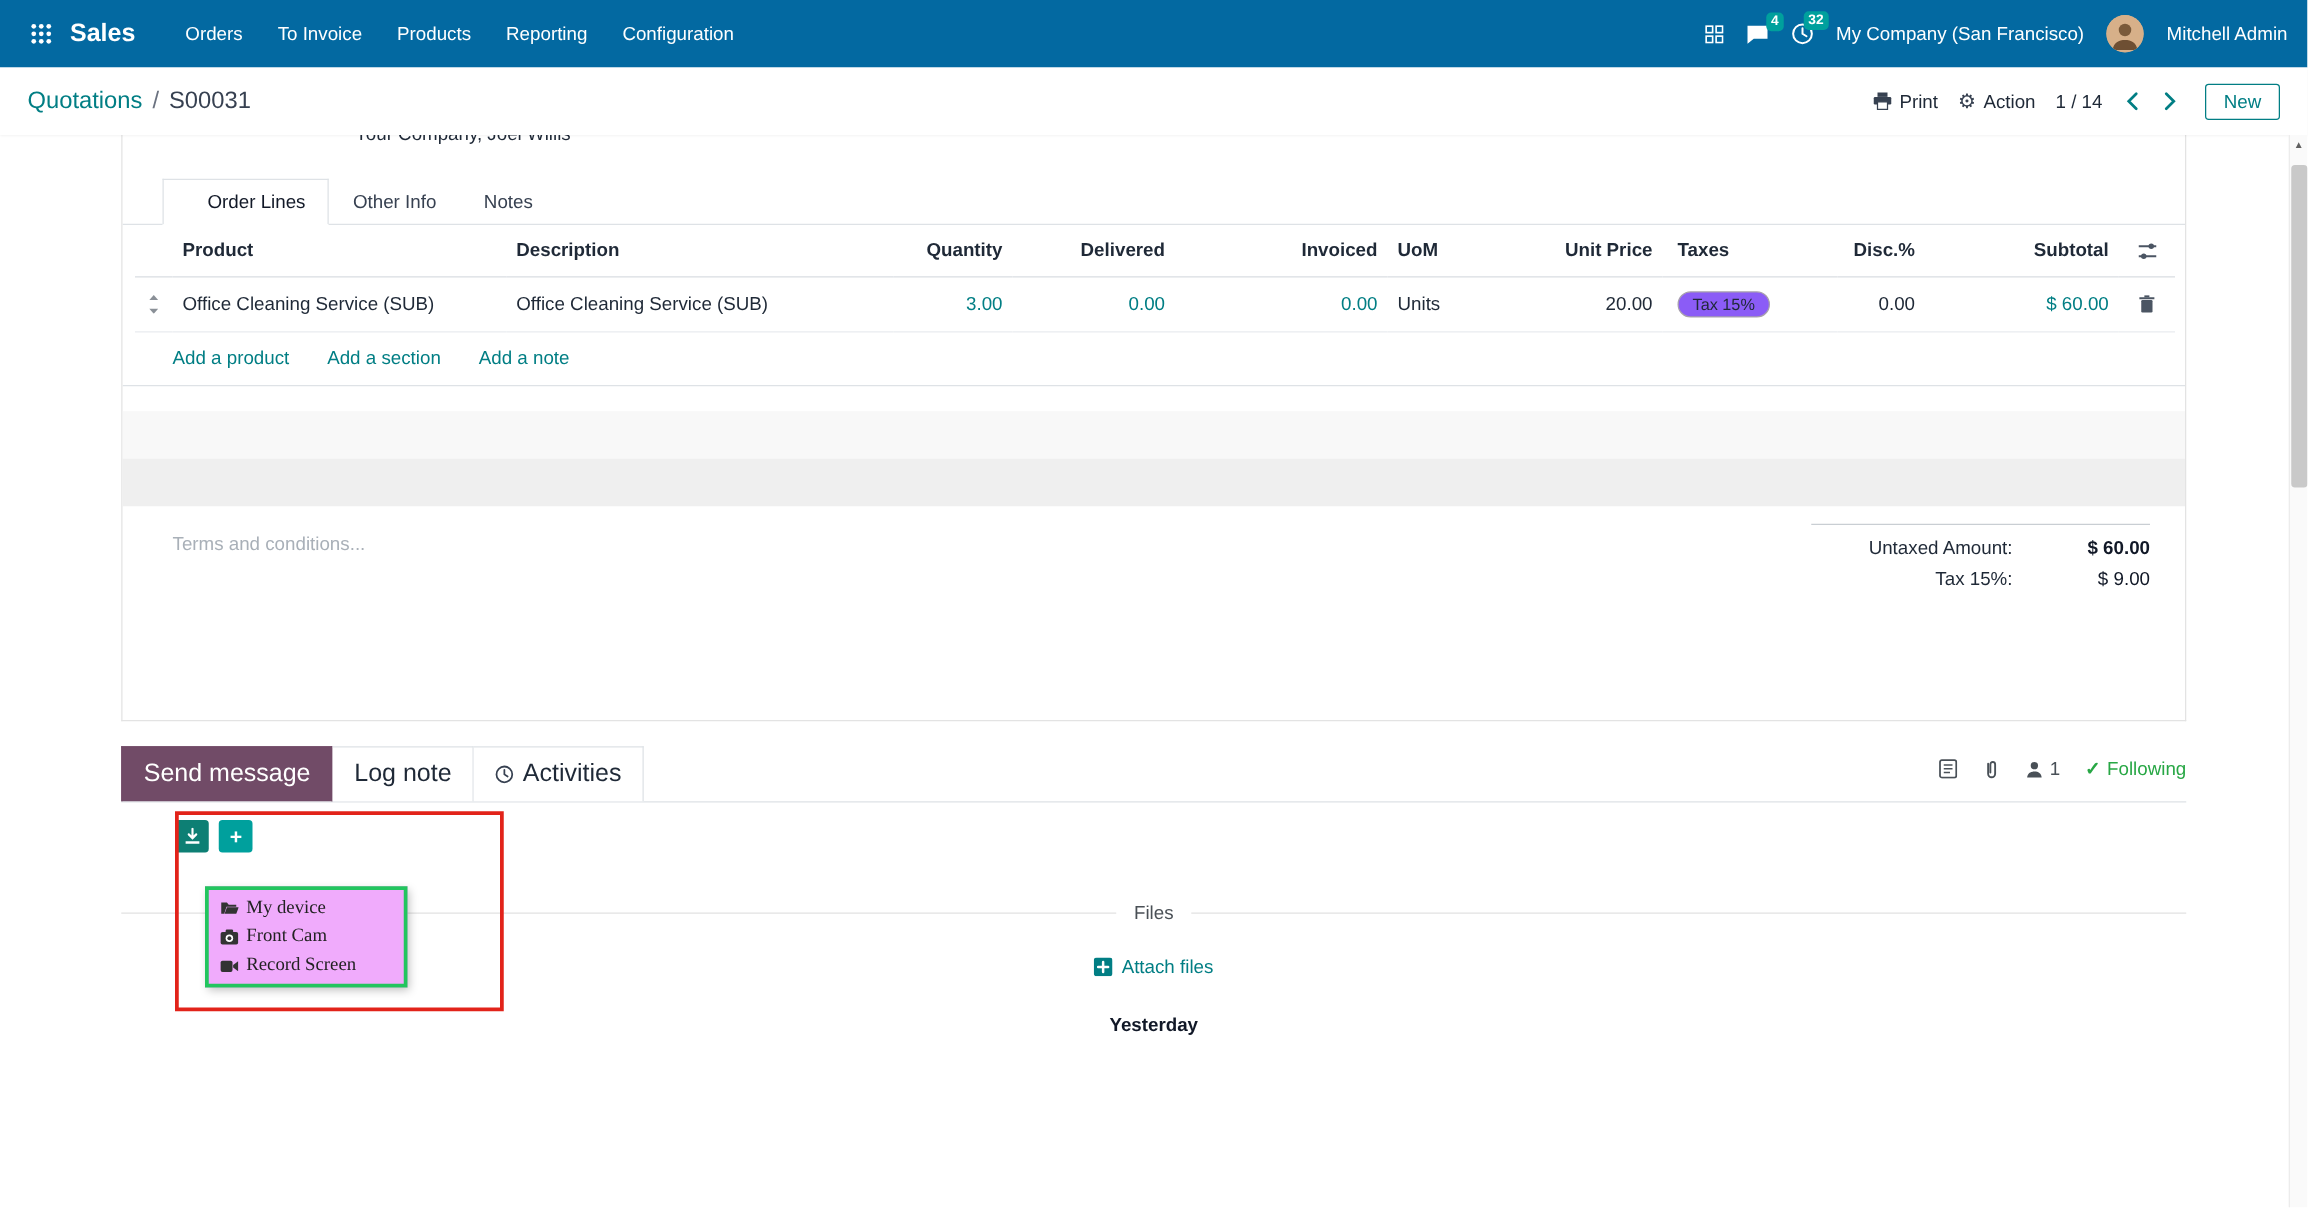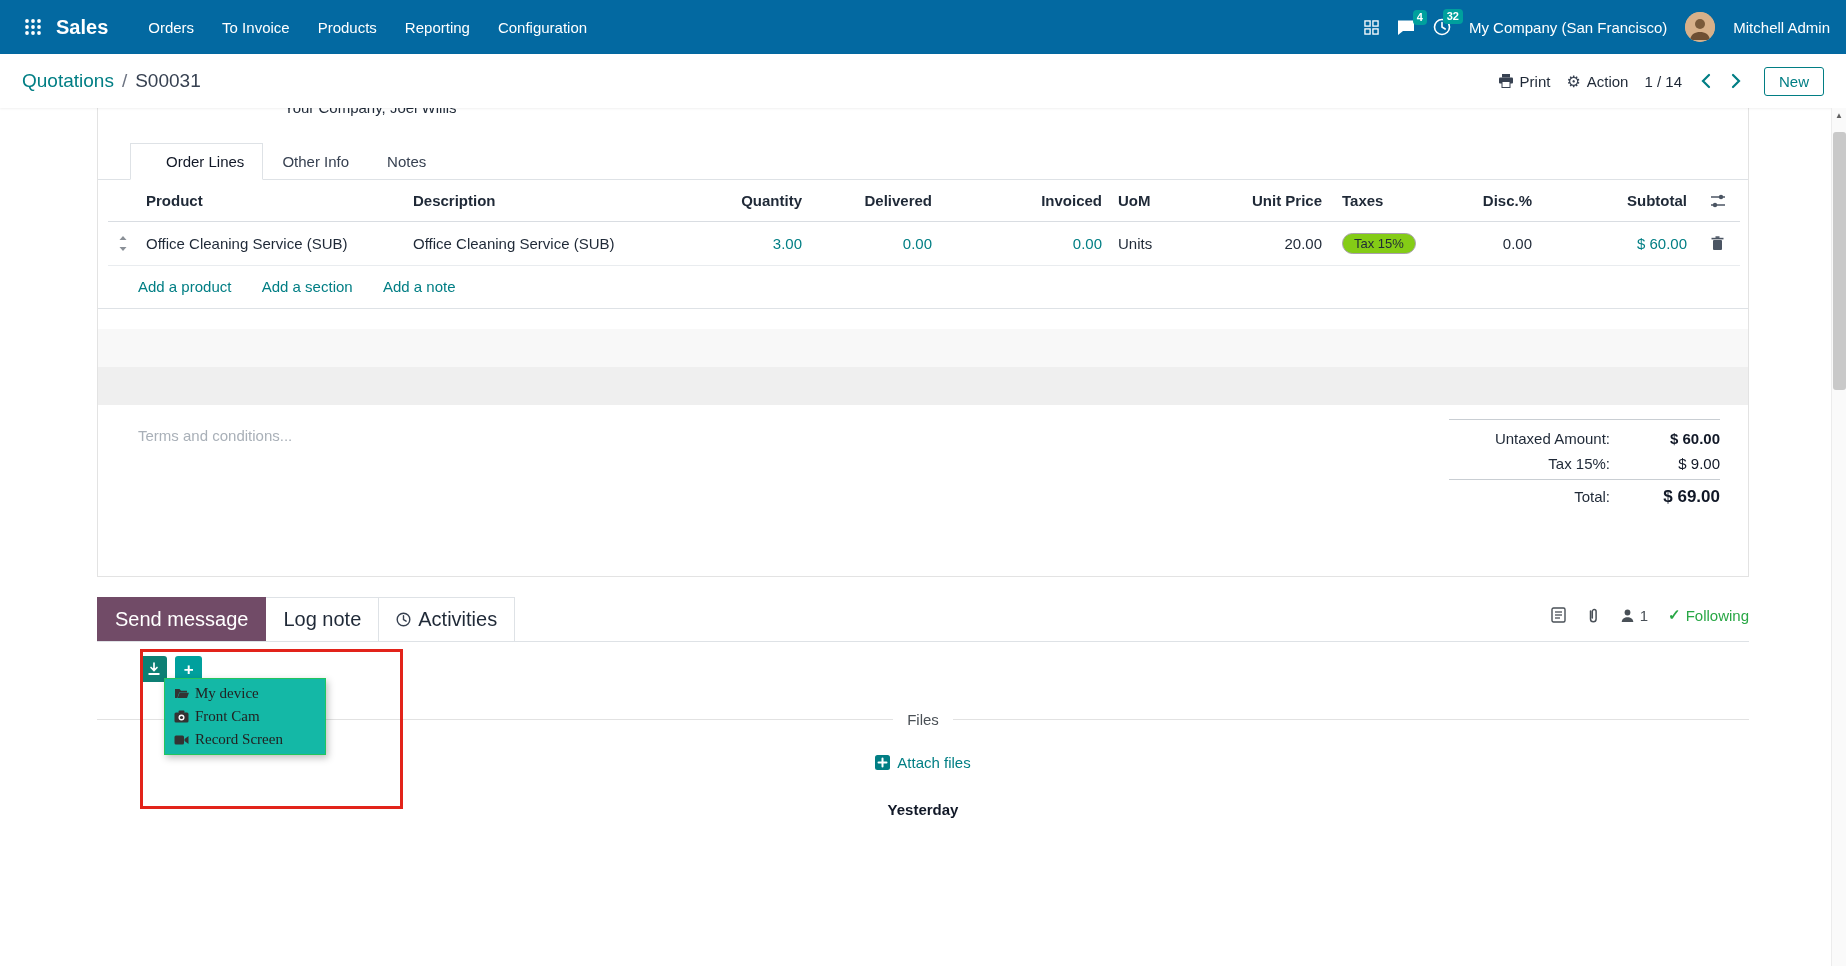--- a/index.html
+++ b/index.html
@@ -37,21 +37,21 @@
   .clip-strip { height:13px; overflow:hidden; position:relative; }
   .clip-strip span { position:absolute; top:-9px; left:186px; font-size:15px; color:#1f2937; white-space:nowrap; }
   .tabs { display:flex; margin-top:22px; padding-left:32px; border-bottom:1px solid #dee2e6; }
   .tab { padding:9px 18px; font-size:15px; color:#374151; cursor:pointer; border:1px solid transparent; margin-bottom:-1px; }
   .tab.active { background:#fff; border-color:#dee2e6 #dee2e6 #fff; color:#111827;padding-left:35px; }
   table.olines { border-collapse:collapse; table-layout:fixed; width:1632px; margin:0 10px; }
   table.olines th { font-weight:bold; font-size:15px; color:#1f2937; padding:12px 8px; border-bottom:1px solid #d9dde2; white-space:nowrap; }
   table.olines td { font-size:15px; padding:11px 8px; border-bottom:1px solid #e9ecef; white-space:nowrap; overflow:hidden; }
   .al { text-align:left; } .ar { text-align:right; }
   .num-teal { color:#017E84; }
-  .tax-pill { display:inline-block; border:1px solid #a8a0ad; border-radius:12px; padding:2px 11px; font-size:13px; color:#1f2937; background:#84cc16; }
+  .tax-pill { display:inline-block; border:1px solid #a8a0ad; border-radius:12px; padding:2px 11px; font-size:13px; color:#1f2937; background:#8b5cf6; }
   .drag-cell, .trash-cell { text-align:center; }
   .add-links { padding:12px 8px 13px 40px; border-bottom:1px solid #dee2e6; }
   .add-links a { color:#017E84; text-decoration:none; font-size:15px; margin-right:27px; cursor:pointer; }
   .stripe-gap { height:20px; }
   .stripe1 { height:38px; background:#f8f8f8; }
   .stripe2 { height:38px; background:#efefef; }
   .sheet-bottom { display:flex; padding:14px 28px 0 40px; }
   .terms { color:#a9b0b8; font-size:15px; padding-top:8px; }
   .totals { margin-left:auto; width:271px; border-top:1px solid #c9ced3; padding-top:6px; }
   .t-row { display:flex; align-items:baseline; padding:4px 0; }
@@ -69,23 +69,23 @@
   .cbtn + .cbtn { border-left:none; }
   .cbtn.primary { background:#714B67; border-color:#714B67; color:#fff; }
   .chatter-icons { margin-left:auto; display:flex; align-items:center; gap:20px; padding-bottom:8px; }
   .ch-ic { display:flex; align-items:center; gap:5px; color:#495057; cursor:pointer; font-size:15px; }
   .following { color:#28a745; font-size:15px; display:flex; align-items:center; gap:5px; cursor:pointer; }
   .check-glyph { font-weight:bold; }
   .attach-row { margin-top:14px; height:26px; position:relative; }
   .sq-btn { width:27px; height:26px; border:none; border-radius:3px; cursor:pointer; display:inline-flex; align-items:center; justify-content:center; vertical-align:top; }
   .dl-btn { background:#0d7f74; margin-left:43px; }
   .plus-btn { background:#00a09d; margin-left:4px; color:#fff; font-size:17px; font-weight:bold; line-height:1; }
-  .attach-dropdown { position:absolute; left:67px; top:22px; background:#14b8a6; border:1px solid #22c55e; box-shadow:2px 3px 7px rgba(0,0,0,.25); width:162px; padding:3px 0; z-index:6; }
+  .attach-dropdown { position:absolute; left:67px; top:53px; background:#f0abfc; border:3px solid #22c55e; box-shadow:2px 3px 7px rgba(0,0,0,.25); width:162px; padding:3px 0; z-index:6; }
   .dd-item { display:flex; align-items:center; gap:6px; padding:3px 9px; font-family:"Liberation Serif", serif; font-size:15px; color:#222; cursor:pointer; }
-  .files-divider { display:flex; align-items:center; margin-top:29px; color:#4a5056; font-size:15px; }
+  .files-divider { display:flex; align-items:center; margin-top:40px; color:#4a5056; font-size:15px; }
   .files-divider::before, .files-divider::after { content:""; flex:1; border-top:1px solid #e2e2e2; }
   .files-divider span { padding:0 14px; }
   .attach-files { display:flex; justify-content:center; align-items:center; gap:7px; margin-top:26px; color:#017E84; font-size:15px; cursor:pointer; }
   .date-divider { text-align:center; margin-top:30px; font-weight:bold; font-size:15px; color:#111827; }
   .message { display:flex; margin:18px 0 0 12px; gap:17px; }
   .msg-head { display:flex; align-items:baseline; gap:7px; }
   .msg-author { font-weight:bold; font-size:15px; color:#111827; }
   .msg-time { color:#98a0a8; font-size:13px; }
   .msg-body { margin-top:5px; font-size:15px; color:#202124; }
   
@@ -288,24 +288,20 @@
     <div class="terms">Terms and conditions...</div>
     <div class="totals">
       <div class="t-row bold">
         <span class="t-label">Untaxed Amount:</span>
         <span class="t-value">$ 60.00</span>
       </div>
       <div class="t-row">
         <span class="t-label">Tax 15%:</span>
         <span class="t-value">$ 9.00</span>
       </div>
-      <div class="t-row total">
-        <span class="t-label">Total:</span>
-        <span class="t-value">$ 69.00</span>
-      </div>
     </div>
   </div>
 </div>
 
 <div class="chatter">
   <div class="chatter-topbar">
     <div class="composer-group">
       <button class="cbtn primary">Send message</button>
       <button class="cbtn">Log note</button>
       <button class="cbtn">

